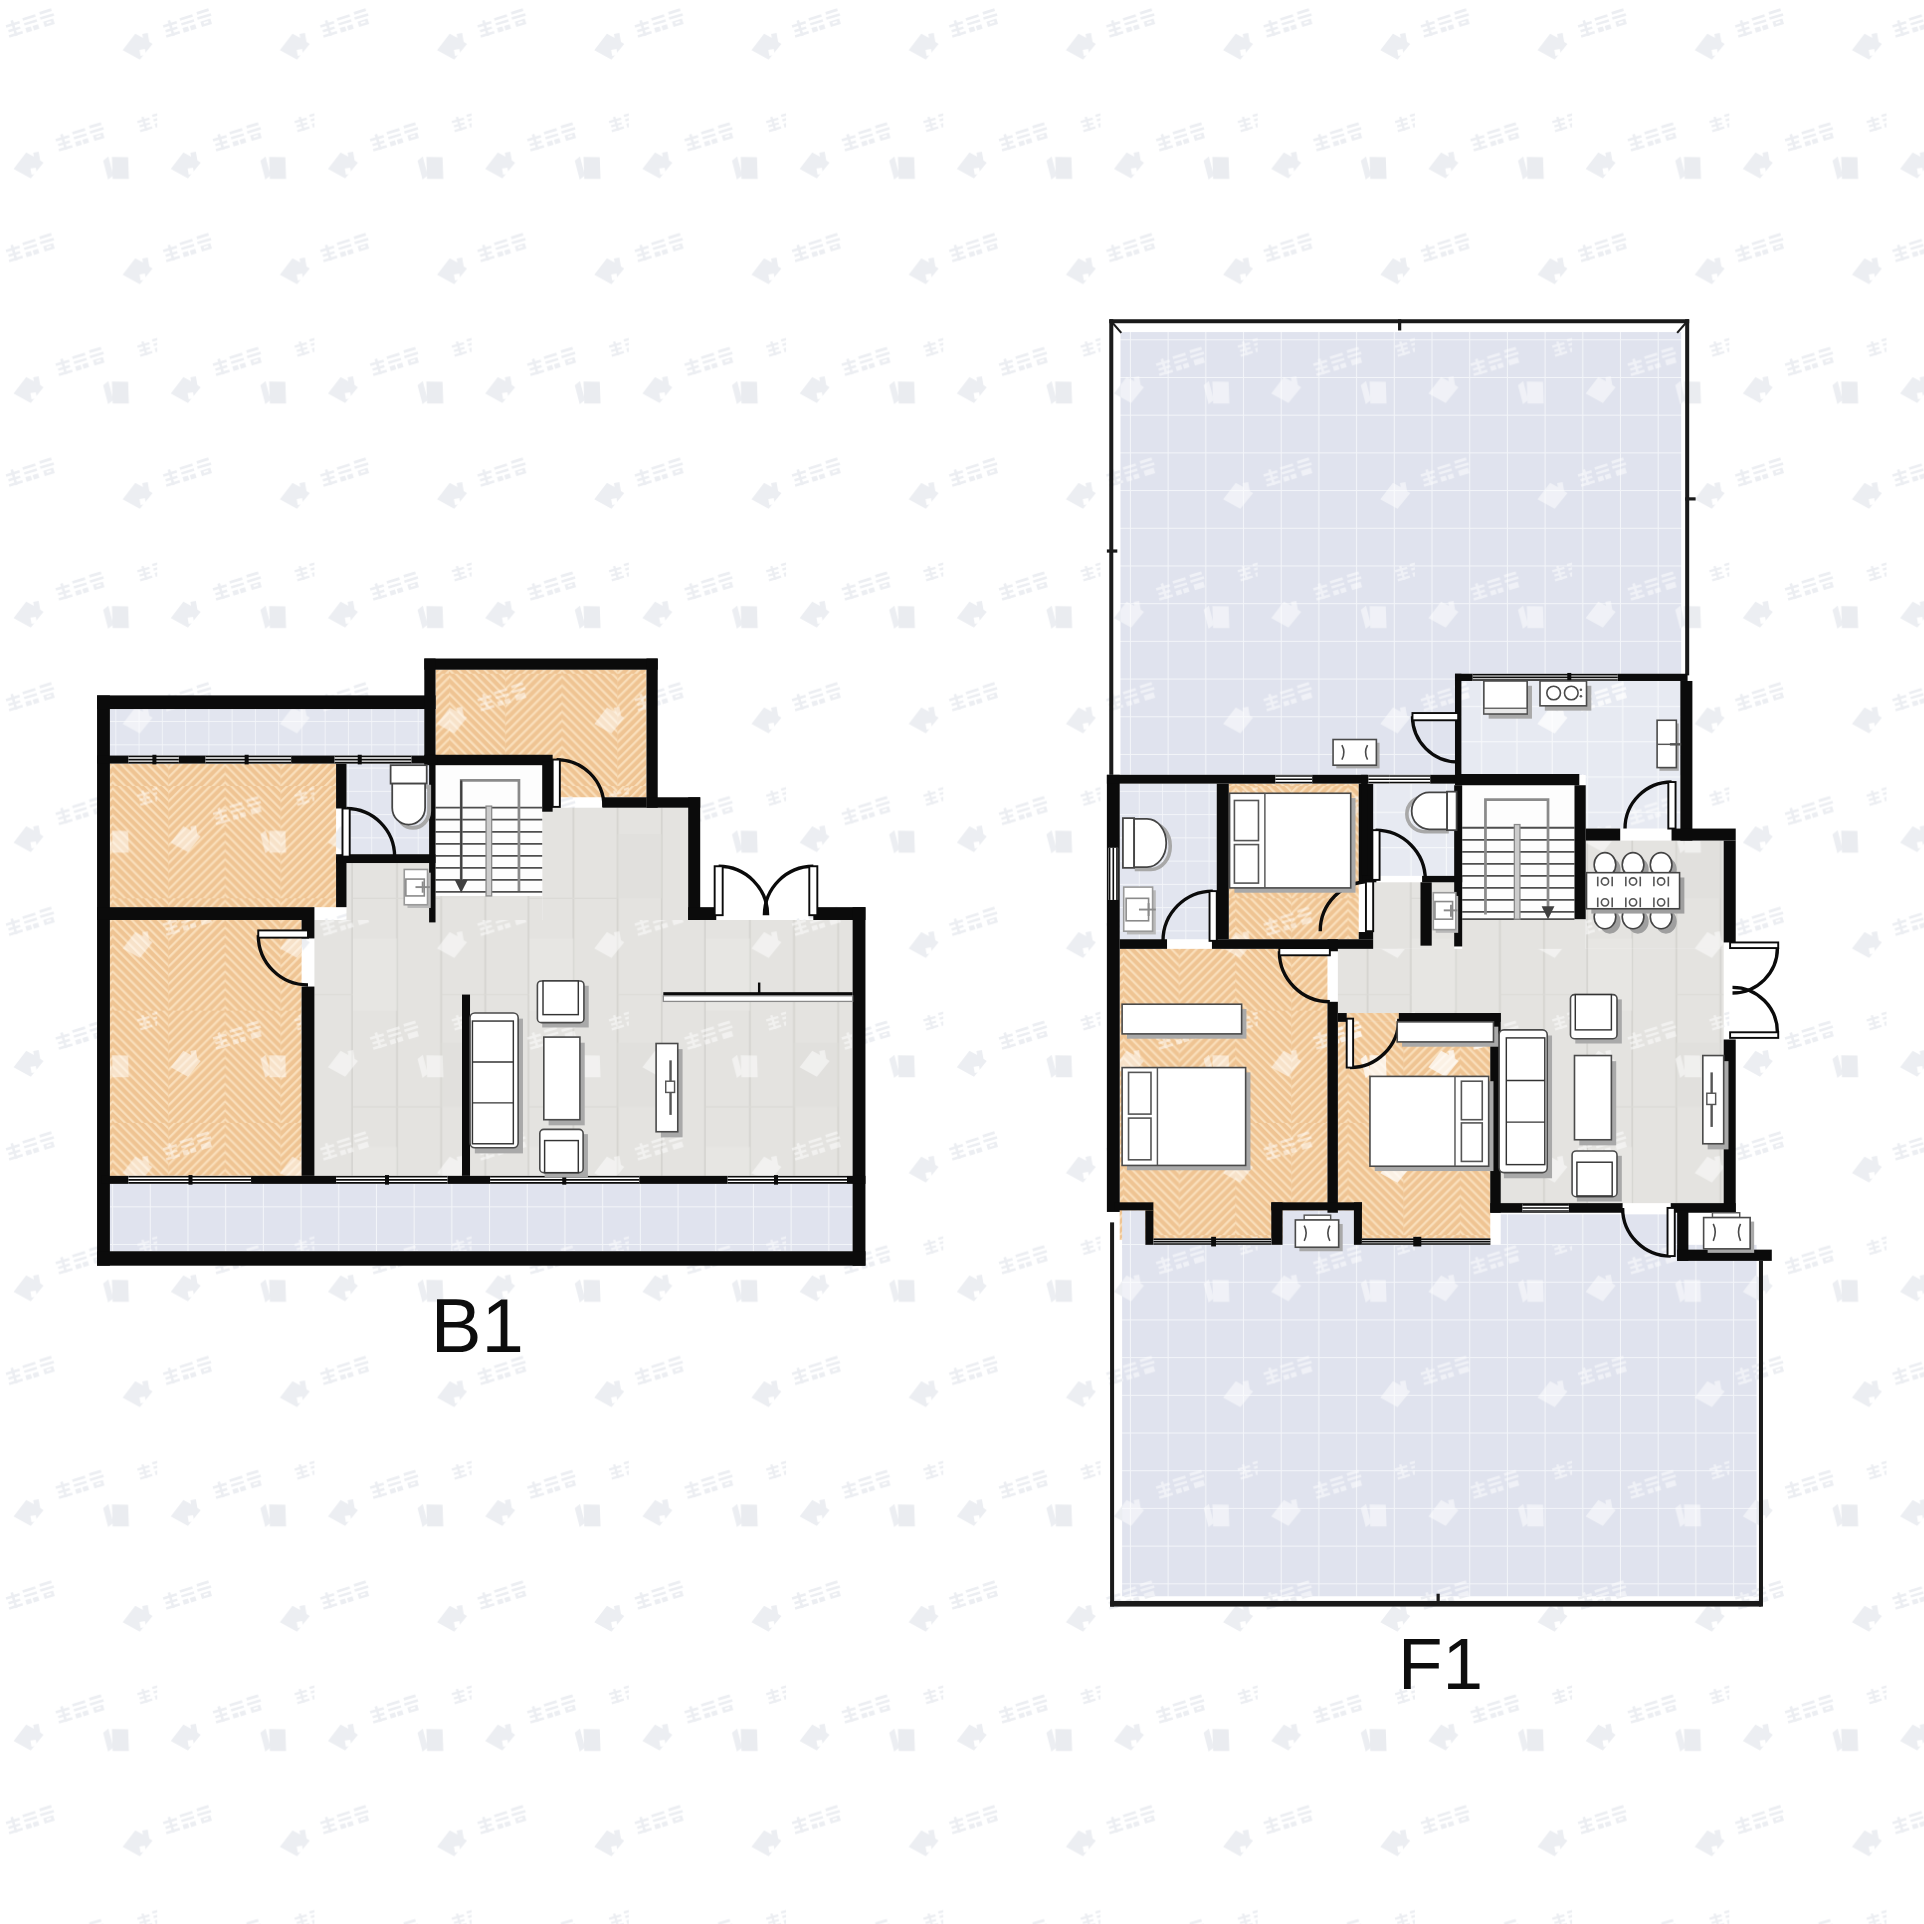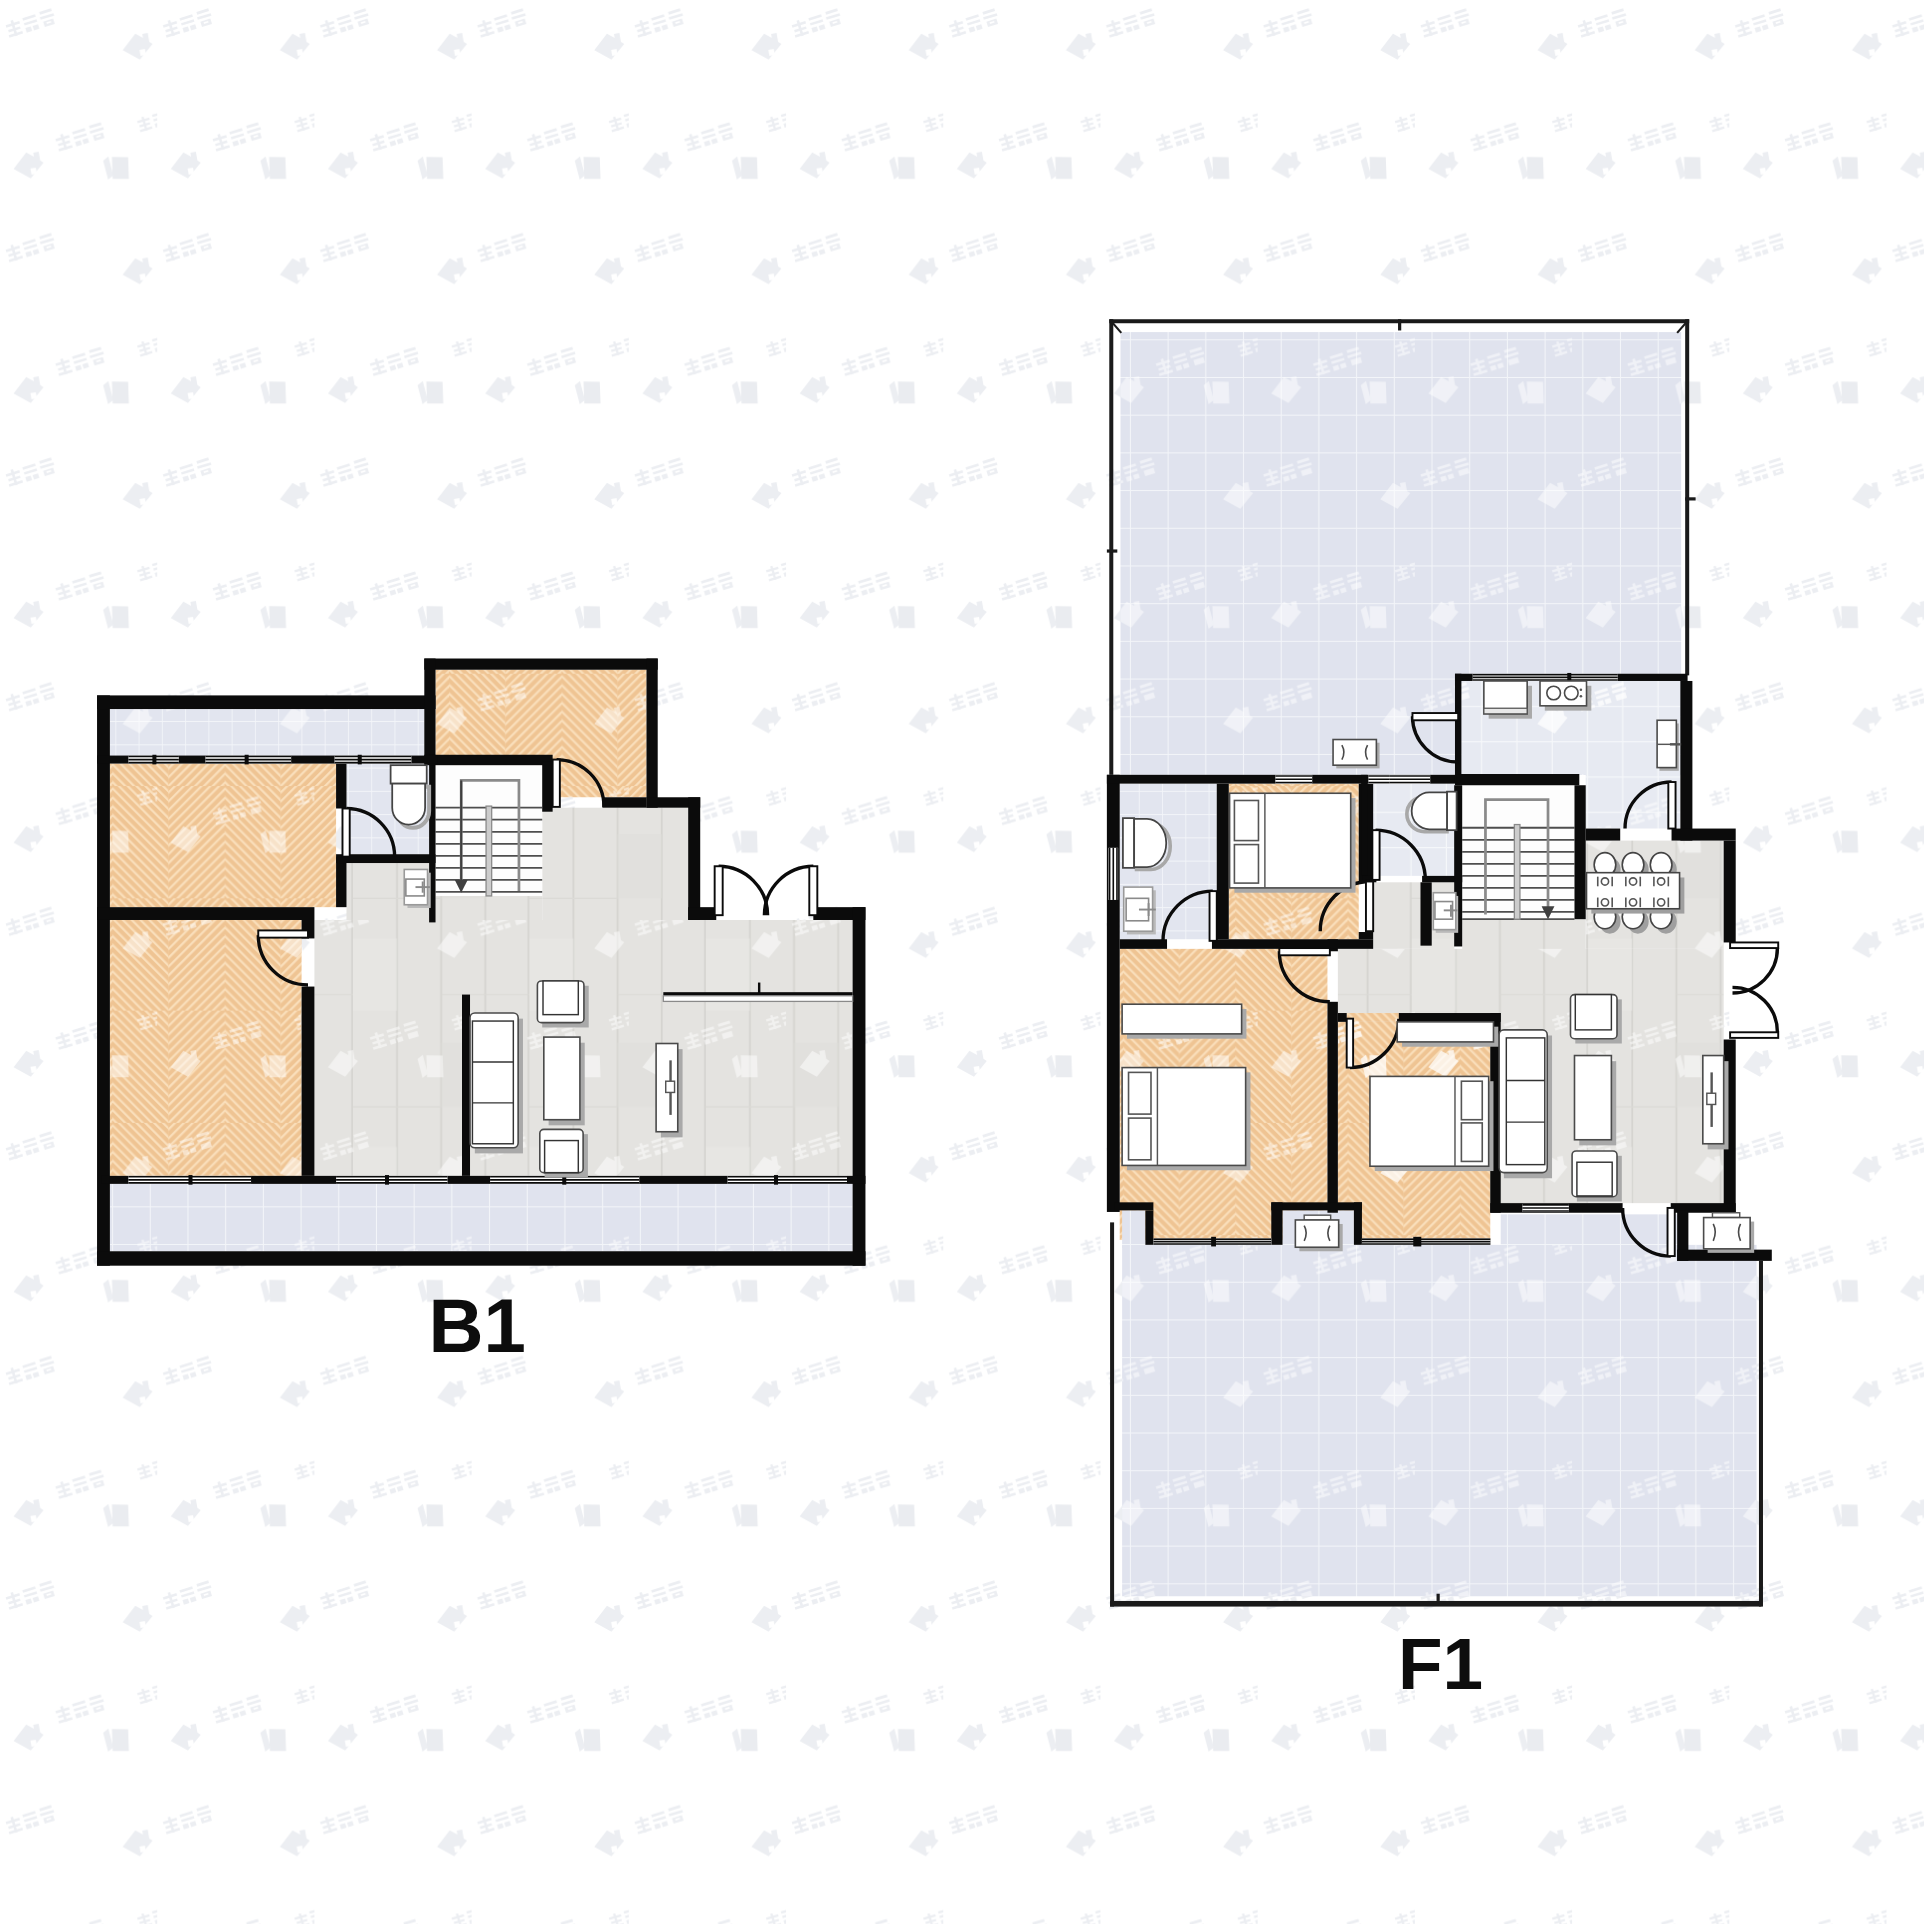--- a/index.html
+++ b/index.html
@@ -1,17 +1,17 @@
 <!DOCTYPE html>
 <html style="font-size:13px"><head>
 <meta charset="utf-8">
 <style>
   html,body{margin:0;padding:0;background:#ffffff;}
   #page{width:1925px;height:1925px;position:relative;background:#ffffff;overflow:hidden;
-        font-family:"Liberation Sans", sans-serif;font-weight:bold;}
+        font-family:"Liberation Sans", sans-serif;}
   svg{position:absolute;left:0;top:0;}
 </style>
 </head>
 <body>
 <div id="page">
 <svg width="1925" height="1925" viewBox="0 0 2400 2400">
 <defs>
 
   <clipPath id="hcL">
           <rect x="0" y="0" width="70" height="140"></rect>

